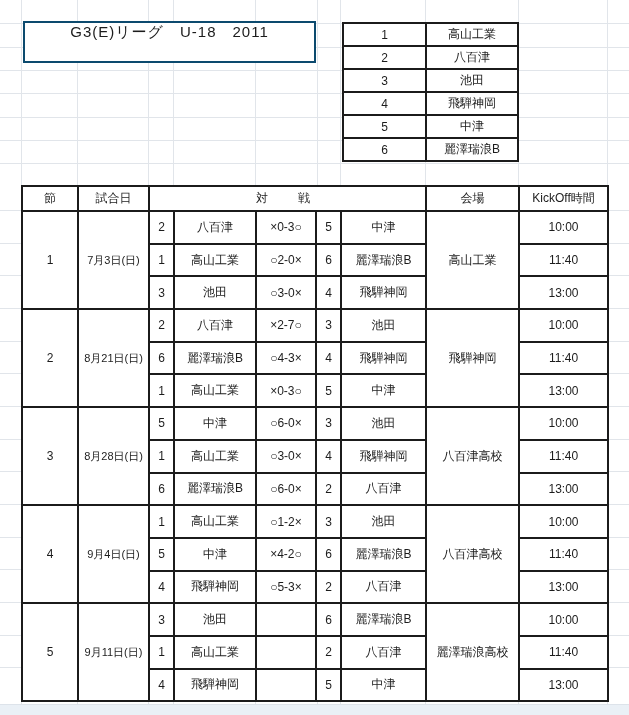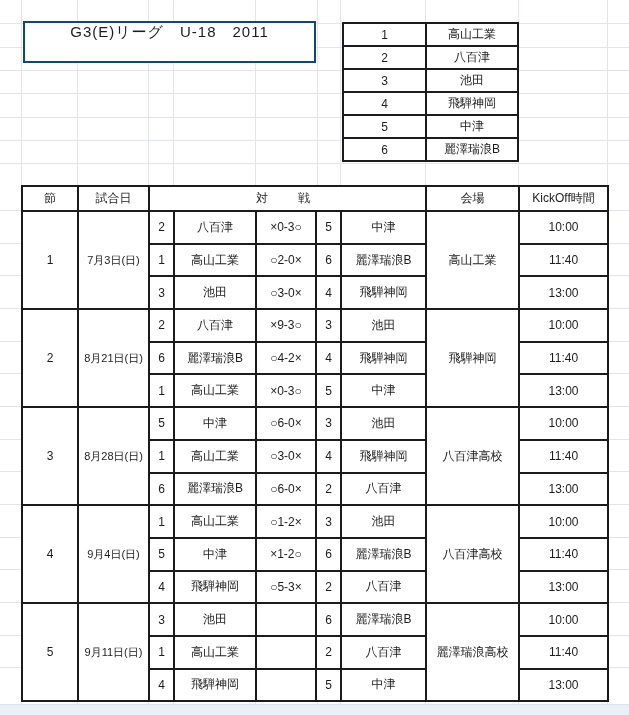--- a/index.html
+++ b/index.html
@@ -158,30 +158,30 @@
       <td>4</td>
       <td>飛騨神岡</td>
       <td>13:00</td>
     </tr>
 
     <tr>
       <td rowspan="3">2</td>
       <td rowspan="3" class="date-cell">8月21日(日)</td>
       <td>2</td>
       <td>八百津</td>
-      <td>×9-3○</td>
+      <td>×2-7○</td>
       <td>3</td>
       <td>池田</td>
       <td rowspan="3">飛騨神岡</td>
       <td>10:00</td>
     </tr>
     <tr>
       <td>6</td>
       <td>麗澤瑞浪B</td>
-      <td>○4-2×</td>
+      <td>○4-3×</td>
       <td>4</td>
       <td>飛騨神岡</td>
       <td>11:40</td>
     </tr>
     <tr>
       <td>1</td>
       <td>高山工業</td>
       <td>×0-3○</td>
       <td>5</td>
       <td>中津</td>
@@ -223,21 +223,21 @@
       <td>高山工業</td>
       <td>○1-2×</td>
       <td>3</td>
       <td>池田</td>
       <td rowspan="3">八百津高校</td>
       <td>10:00</td>
     </tr>
     <tr>
       <td>5</td>
       <td>中津</td>
-      <td>×1-2○</td>
+      <td>×4-2○</td>
       <td>6</td>
       <td>麗澤瑞浪B</td>
       <td>11:40</td>
     </tr>
     <tr>
       <td>4</td>
       <td>飛騨神岡</td>
       <td>○5-3×</td>
       <td>2</td>
       <td>八百津</td>

